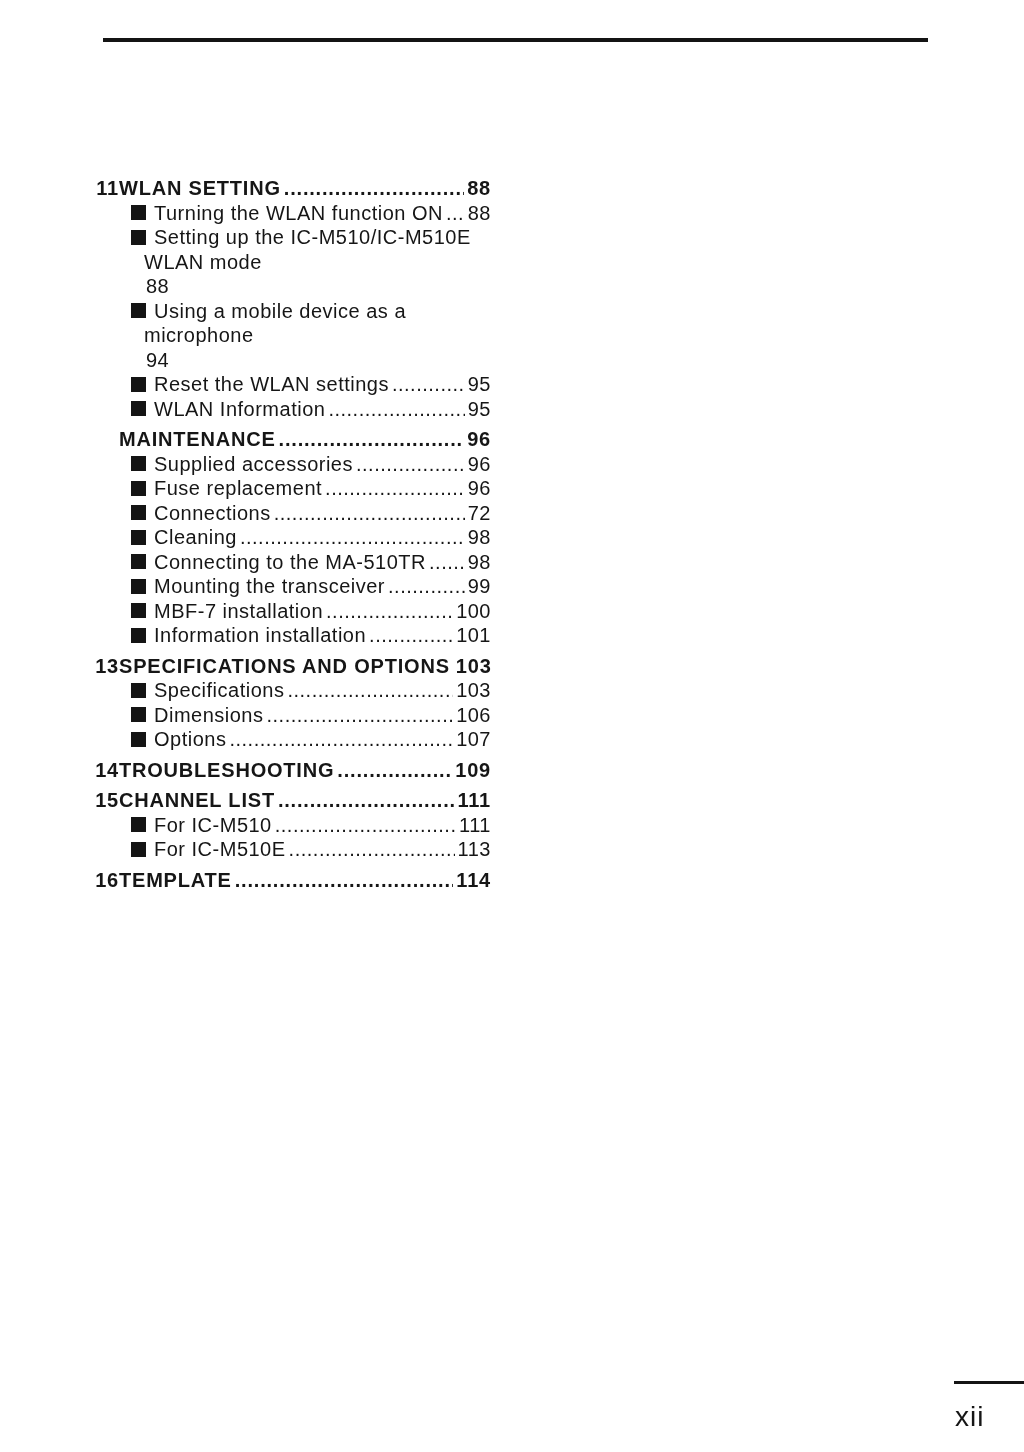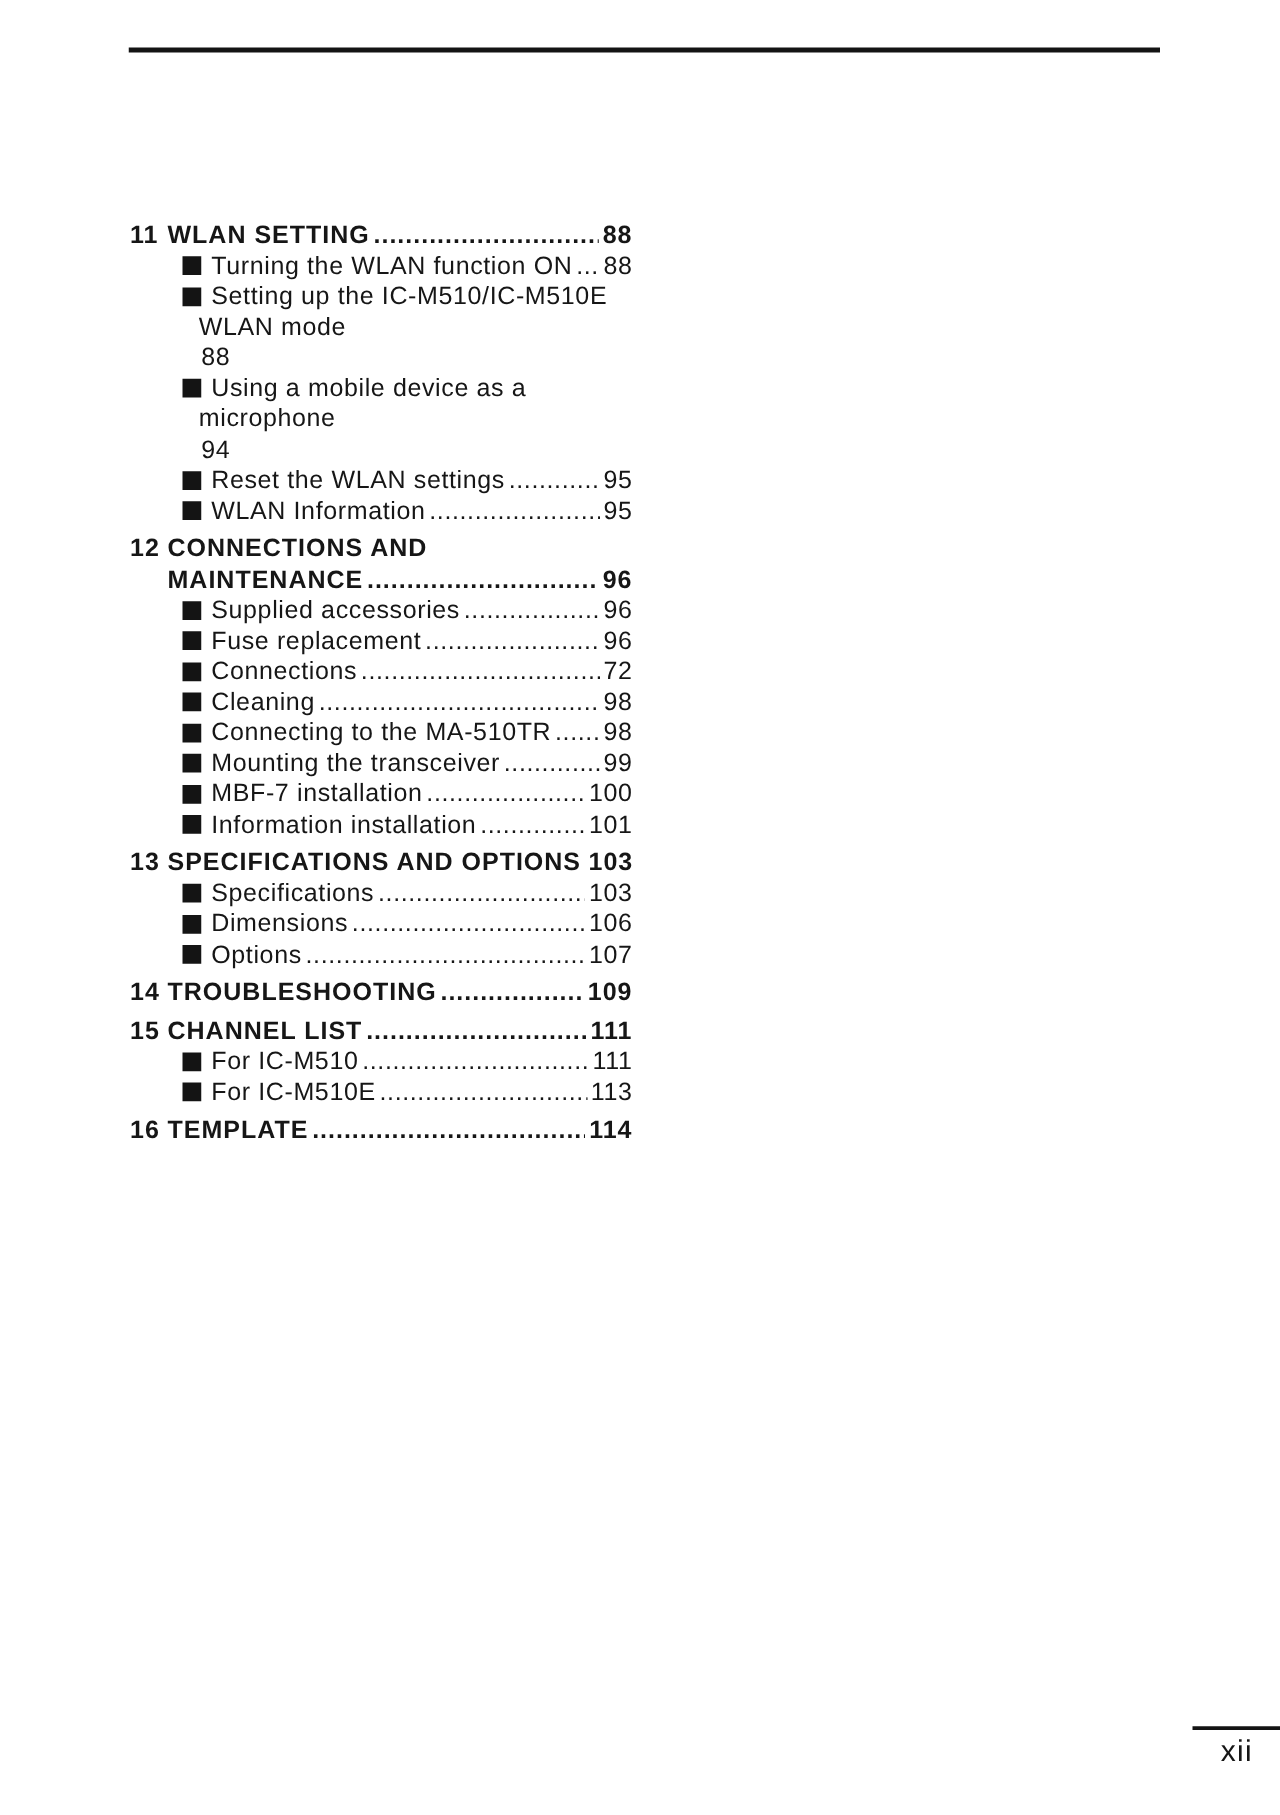--- a/index.html
+++ b/index.html
@@ -12,22 +12,23 @@
     overflow: hidden;
   }
   .top-rule {
     position: absolute;
     left: 103px; top: 38px;
     width: 825px; height: 4px;
     background: #141414;
   }
   .toc {
     position: absolute;
-    left: 104px; top: 176px;
+    left: 89px; top: 176px;
     width: 402px;
+    text-align: right;
   }
   .toc-section { margin-top: 6px; }
   .toc-section:first-child { margin-top: 0; }
   .row {
     display: flex;
     align-items: baseline;
     line-height: 24.5px;
     font-size: 20px;
     letter-spacing: 0.5px;
     white-space: nowrap;
@@ -57,24 +58,23 @@
   }
   .dots::before {
     content: "....................................................................................................";
   }
   .page { flex: none; padding-left: 2px; }
   .footer {
     position: absolute;
     top: 1381px; right: 0;
     width: 70px;
     border-top: 3px solid #141414;
-    font-size: 24px;
+    font-size: 28px;
     letter-spacing: 1px;
-    padding: 4px 0 0 1px;
-    text-align: center;
+    padding: 17px 0 0 1px;
   }
 </style>
 </head>
 <body>
 
 <div class="page-root">
   <div class="top-rule"></div>
 
   <main class="toc">
       <section class="toc-section">
@@ -115,24 +115,20 @@
           <span class="page">95</span>
         </div>
         <div class="row item">
           <span class="bullet"></span>
           <span class="text">WLAN Information</span>
           <span class="dots"></span>
           <span class="page">95</span>
         </div>
       </section>
       <section class="toc-section">
-        <div class="row header">
-          <span class="num">12</span>
-          <span class="text">CONNECTIONS AND</span>
-        </div>
         <div class="row header cont-section">
           <span class="text">MAINTENANCE</span>
           <span class="dots"></span>
           <span class="page">96</span>
         </div>
         <div class="row item">
           <span class="bullet"></span>
           <span class="text">Supplied accessories</span>
           <span class="dots"></span>
           <span class="page">96</span>

